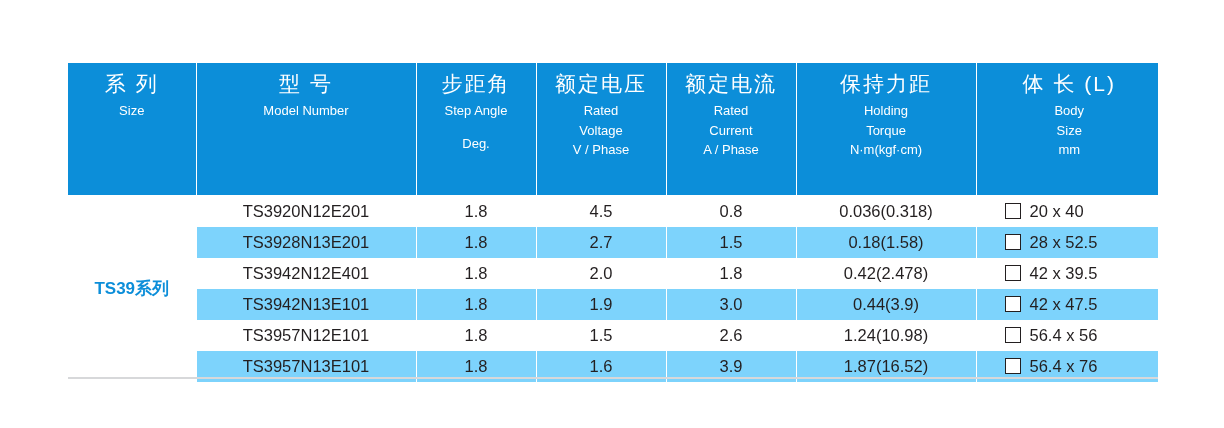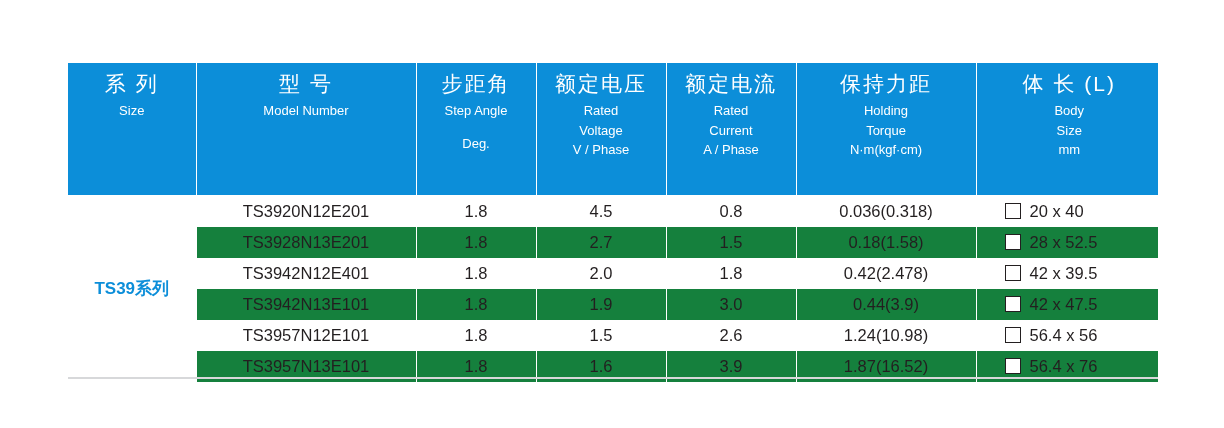--- a/index.html
+++ b/index.html
@@ -98,21 +98,21 @@
     text-align: center;
     color: #231f20;
     padding: 0;
     height: 31px;
     vertical-align: middle;
     border-right: 1px solid #ffffff;
   }
   .tbl td:last-child { border-right: none; }
 
   tbody tr.odd td { background: #ffffff; margin-top: 40px; }
-  tbody tr.even td { background: #15803d; }
+  tbody tr.even td { background: #7dd3fc; }
 
   td.series {
     background: #ffffff !important;
     color: #0c8ed9;
     font-weight: bold;
     font-size: 17px;
     vertical-align: middle;
     border-right: 1px solid #ffffff;
   }
 

